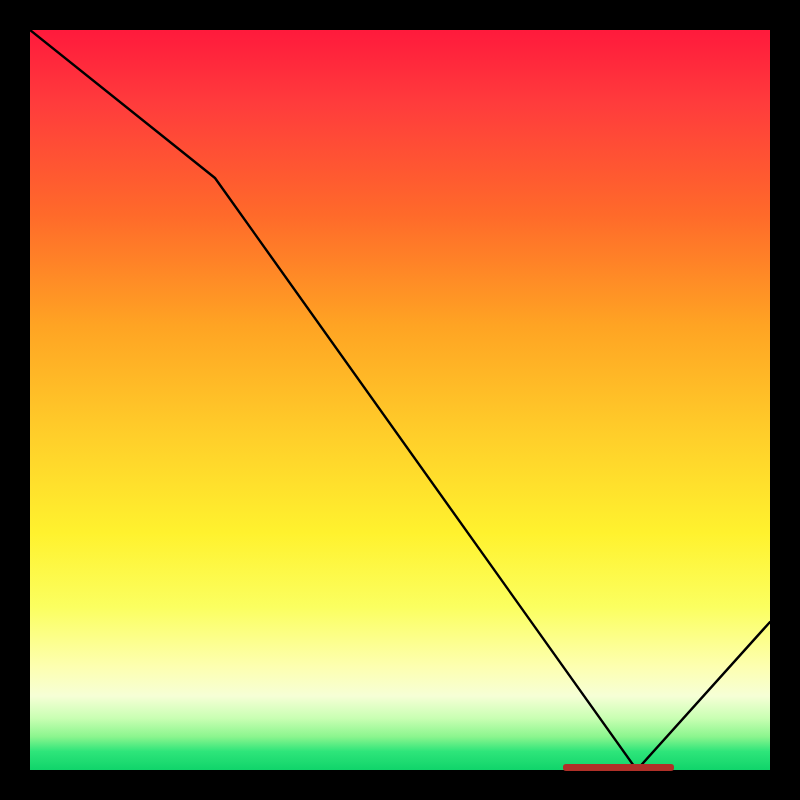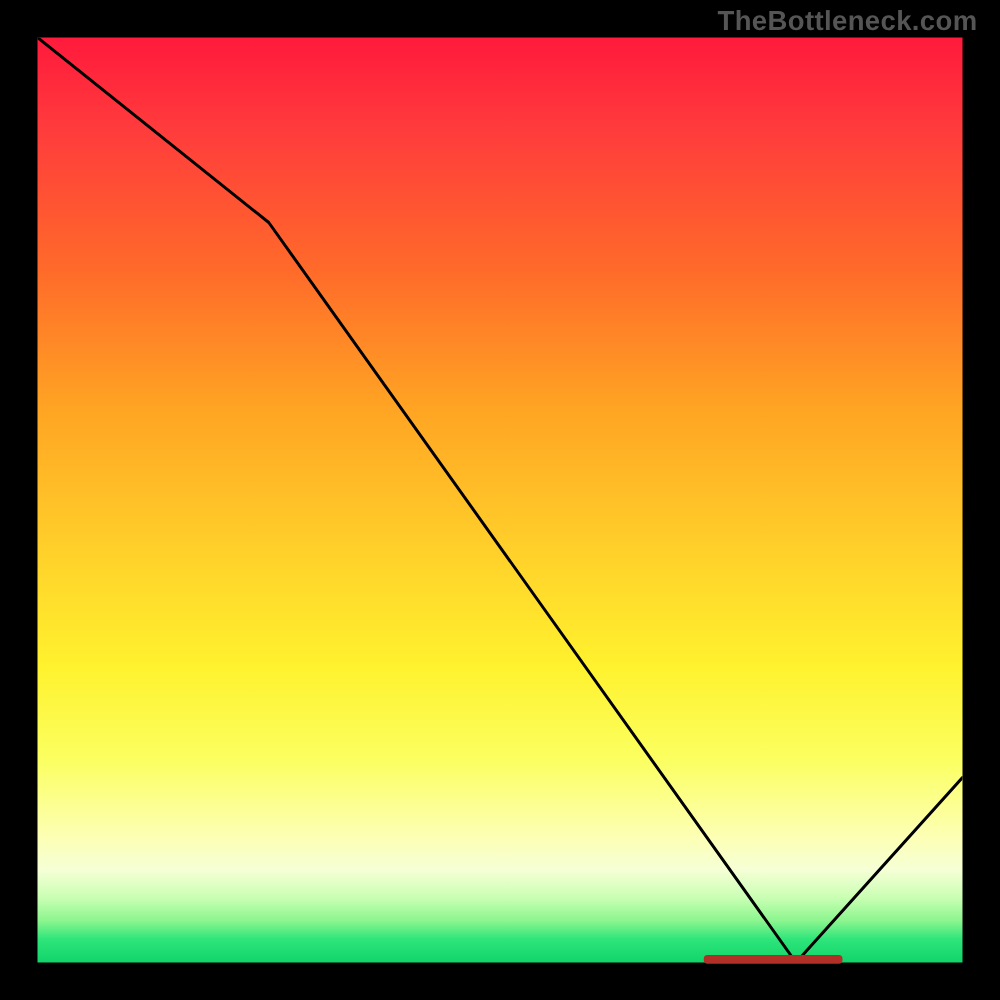--- a/index.html
+++ b/index.html
@@ -59,21 +59,20 @@
     position: absolute;
     height: 7px;
     border-radius: 3px;
     background: #b03028;
   }
 </style>
 </head>
 <body>
 
 <div class="frame">
-  <div class="watermark">TheBottleneck.com</div>
 
   <div class="plot">
     <svg class="line" viewBox="0 0 740 740" preserveAspectRatio="none">
       <path id="curve" d="M0.0 0.0 L185.0 148.0 L606.8 740.0 L740.0 592.0" fill="none" stroke="#000" stroke-width="2.4" stroke-linejoin="round" stroke-linecap="round"></path>
     </svg>
     <div id="opt-marker" class="marker" style="left: 532.8px; width: 111px; top: 734px;"></div>
   </div>
 </div>
 
 </body></html>

